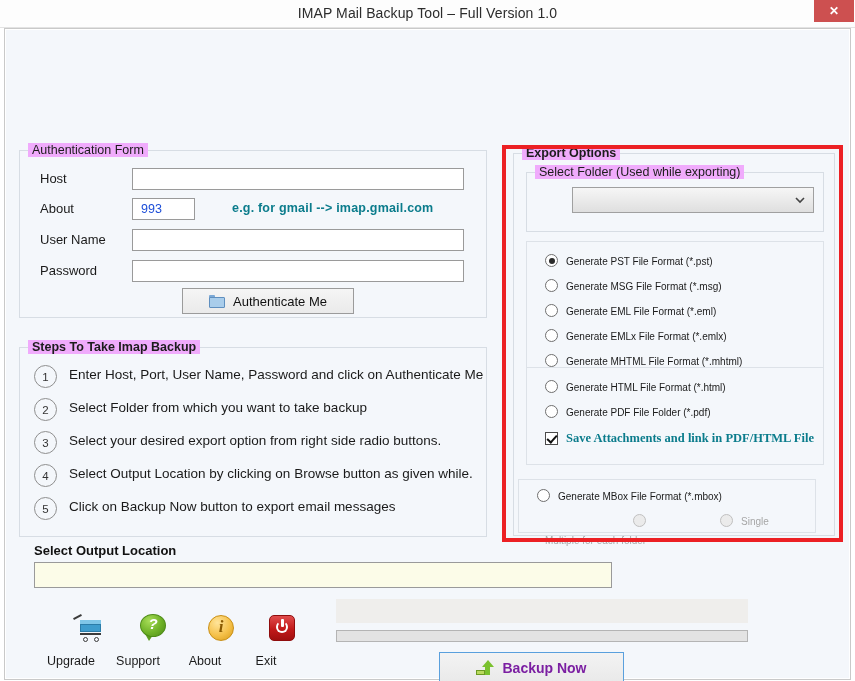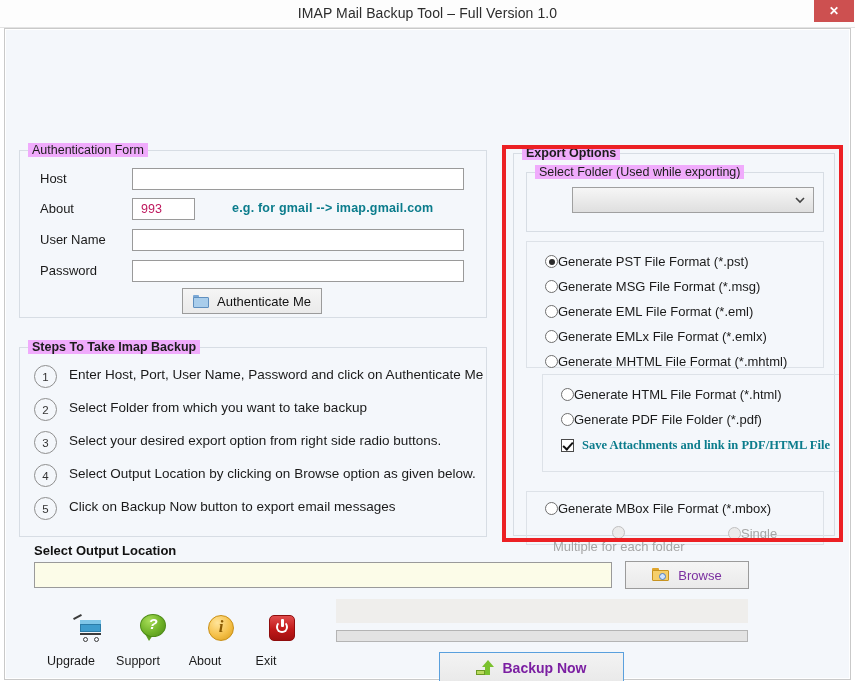--- a/index.html
+++ b/index.html
@@ -78,21 +78,21 @@
     position:absolute;text-align:left;font-size:13px;color:#1a1a1a;
   }
   .txt{
     position:absolute;
     background:#ffffff;
     border:1px solid #9a9a9a;
     font-family:"Liberation Sans", sans-serif;
     font-size:12.5px;
     padding:2px 8px;
     box-sizing:border-box;
-    color:#be185d;
+    color:#1d4ed8;
     outline:none;
   }
   .hint{
     position:absolute;font-size:12.5px;font-weight:bold;color:#0b7c8c;
     letter-spacing:.2px;
   }
   .btn{
     position:absolute;
     background:linear-gradient(180deg,#f5f5f5 0%,#eaeaea 100%);
     border:1px solid #9b9b9b;
@@ -139,24 +139,24 @@
     box-sizing:border-box;
     cursor:pointer;
   }
   .sel .chev{
     position:absolute;right:8px;top:7px;width:10px;height:10px;
   }
   .sel .seltext{position:absolute;left:6px;top:5px;font-size:12.5px;color:#222;}
 
   .opt-group{position:absolute;border:1px solid #dde2e8;}
   #opt-group-1{left:12px;top:87px;width:296px;height:125px;}
-  #opt-group-2{left:12px;top:220px;width:296px;height:96px;margin-left:16px;}
-  #opt-group-3{left:12px;top:325px;width:296px;height:52px;margin-top:12px;}
-
-  .radio-row{position:absolute;left:18px;font-size:13px;color:#1a1a1a;white-space:nowrap;display:flex;align-items:center;cursor:pointer;}
+  #opt-group-2{left:12px;top:213px;width:296px;height:96px;}
+  #opt-group-3{left:4px;top:325px;width:296px;height:52px;}
+
+  .radio-row{position:absolute;left:18px;font-size:10px;color:#1a1a1a;white-space:nowrap;display:flex;align-items:flex-end;gap:8px;cursor:pointer;}
   .radio{
     width:13px;height:13px;border-radius:50%;
     border:1px solid #6f6f6f;background:#fff;
     display:inline-block;position:relative;flex:0 0 auto;
     box-sizing:border-box;
   }
   .radio.checked::after{
     content:"";position:absolute;left:2.5px;top:2.5px;width:6px;height:6px;
     border-radius:50%;background:#2a2a2a;
   }
@@ -267,21 +267,21 @@
       <div class="field-label" style="left:20px;top:50px;width:82px;">About</div>
       <input class="txt" id="port-input" style="left: 112px; top: 47px; width: 63px; height: 22px;" value="993">
       <div class="hint" style="left:212px;top:50px;">e.g. for gmail --&gt;  imap.gmail.com</div>
 
       <div class="field-label" style="left:20px;top:81px;width:82px;">User Name</div>
       <input class="txt" id="username-input" style="left: 112px; top: 78px; width: 332px; height: 22px;" value="">
 
       <div class="field-label" style="left:20px;top:112px;width:82px;">Password</div>
       <input class="txt" id="password-input" type="password" style="left: 112px; top: 109px; width: 332px; height: 22px;" value="">
 
-      <div class="btn" id="auth-btn" style="left:162px;top:137px;width:140px;height:26px;">
+      <div class="btn" id="auth-btn" style="left:162px;top:137px;width:172px;height:26px;">
         <span class="ico-folder">
             <i class="tab"></i>
             <i class="body"></i>
           </span>
         <span>Authenticate Me</span>
       </div>
     </div>
 
     <div class="group" id="steps-group">
       <div class="legend bold">Steps To Take Imap Backup</div>
@@ -293,21 +293,21 @@
       <div class="step" style="top:52px;">
         <span class="num">2</span>
         <span class="txt-s">Select Folder from which you want to take backup</span>
       </div>
       <div class="step" style="top:85px;">
         <span class="num">3</span>
         <span class="txt-s">Select your desired export option from right side radio buttons.</span>
       </div>
       <div class="step" style="top:118px;">
         <span class="num">4</span>
-        <span class="txt-s">Select Output Location by clicking on Browse option as given below.</span>
+        <span class="txt-s">Select Output Location by clicking on Browse button as given while.</span>
       </div>
       <div class="step" style="top:151px;">
         <span class="num">5</span>
         <span class="txt-s">Click on Backup Now button to export email messages</span>
       </div>
     </div>
 
     <div class="group" id="export-group">
       <div class="legend bold">Export Options</div>
 
@@ -372,28 +372,20 @@
           <span class="radio disabled"></span>
           <span>Single</span>
         </div>
       </div>
     </div>
 
     <div class="redbox"></div>
 
     <div class="out-label">Select  Output Location</div>
     <input class="txt" id="out-path" value="" style="">
-    <div class="btn" id="browse-btn">
-      <span class="ico-browse">
-          <i class="tab"></i>
-          <i class="body"></i>
-          <i class="lens"></i>
-        </span>
-      <span class="browse-label">Browse</span>
-    </div>
 
     <div class="statusbar"></div>
     <div class="progress"></div>
 
     <div class="btn" id="backup-btn">
       <span class="ico-upload">
           <i class="arr"></i>
           <i class="stem"></i>
           <i class="base"></i>
         </span>

